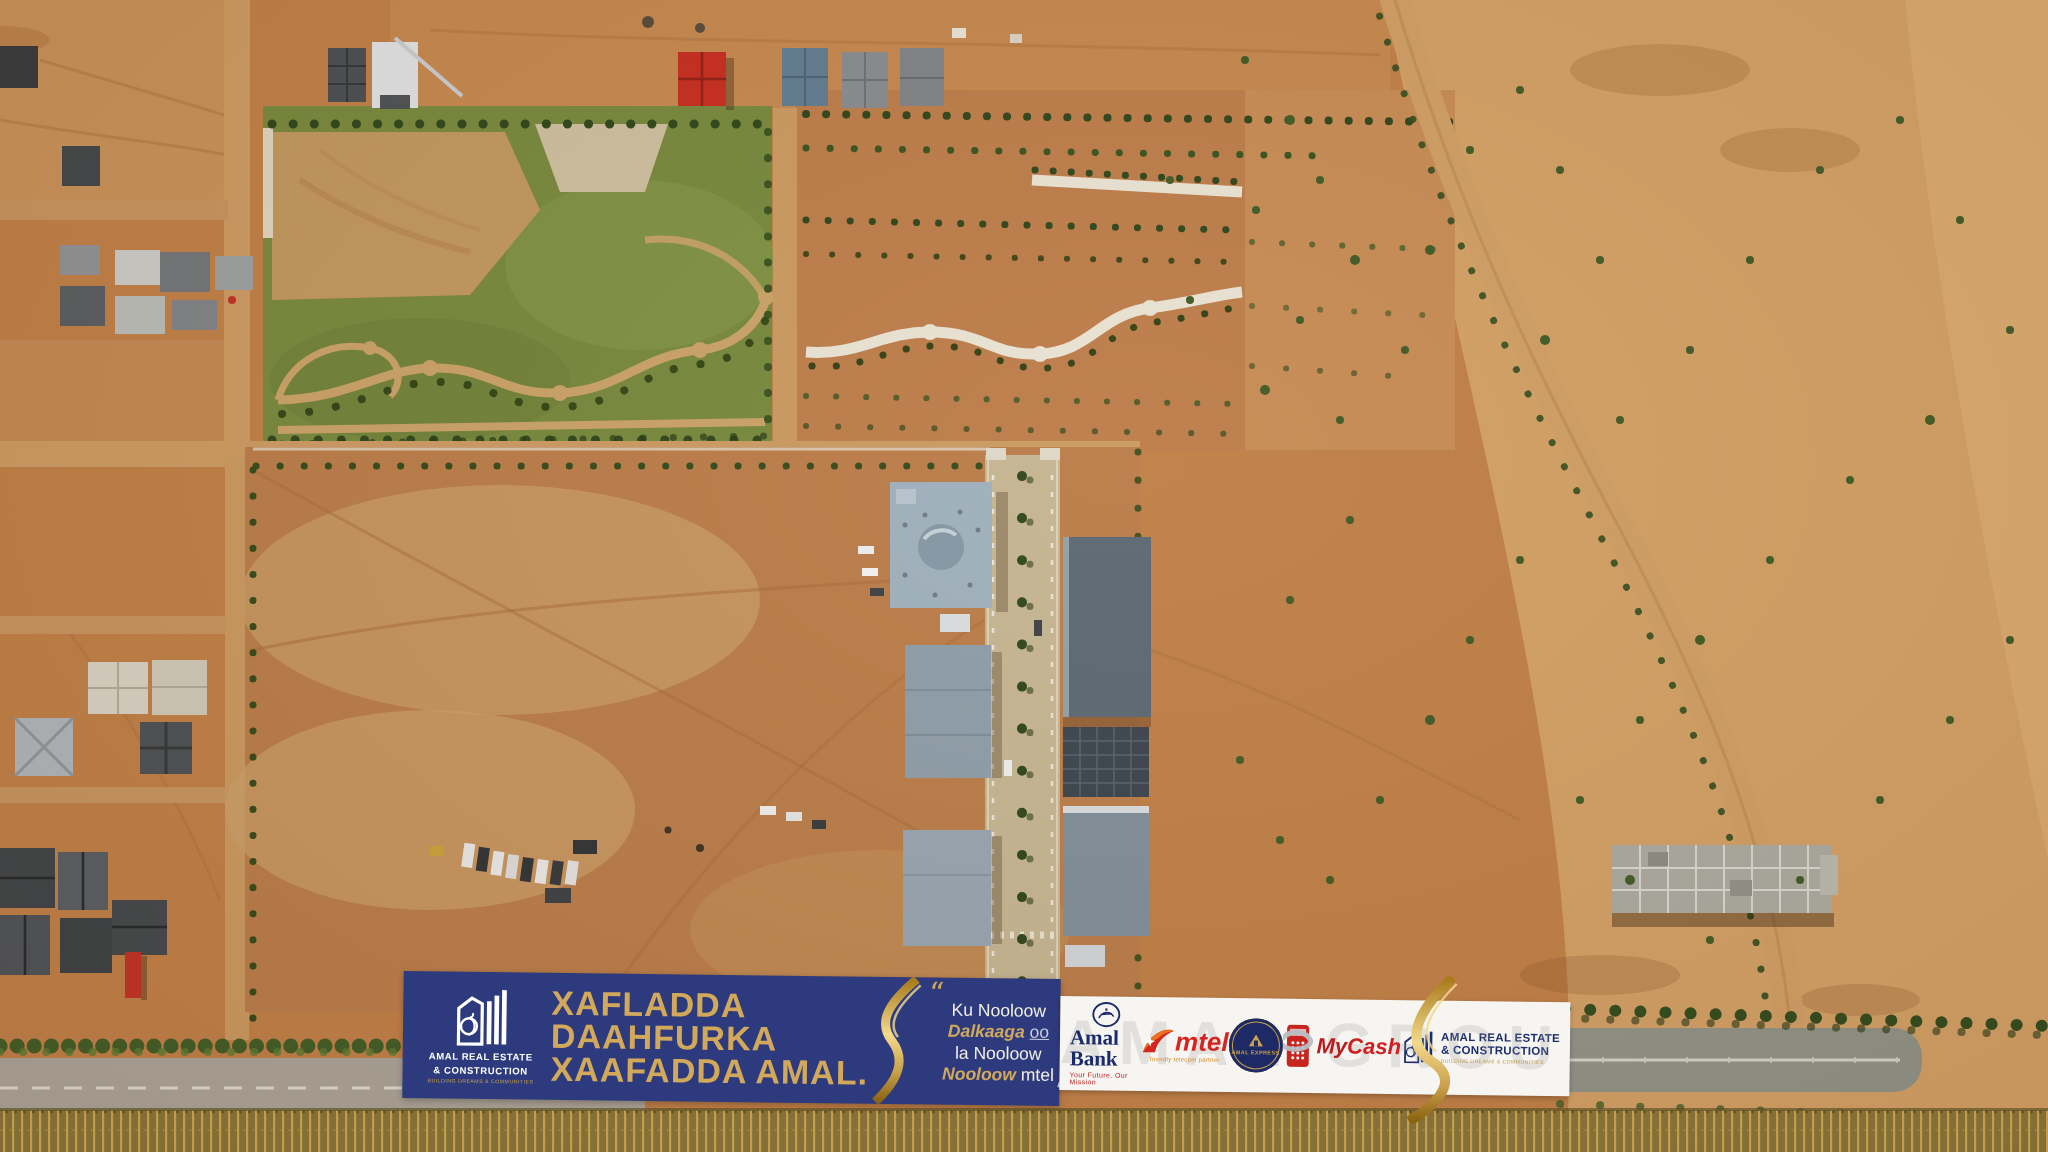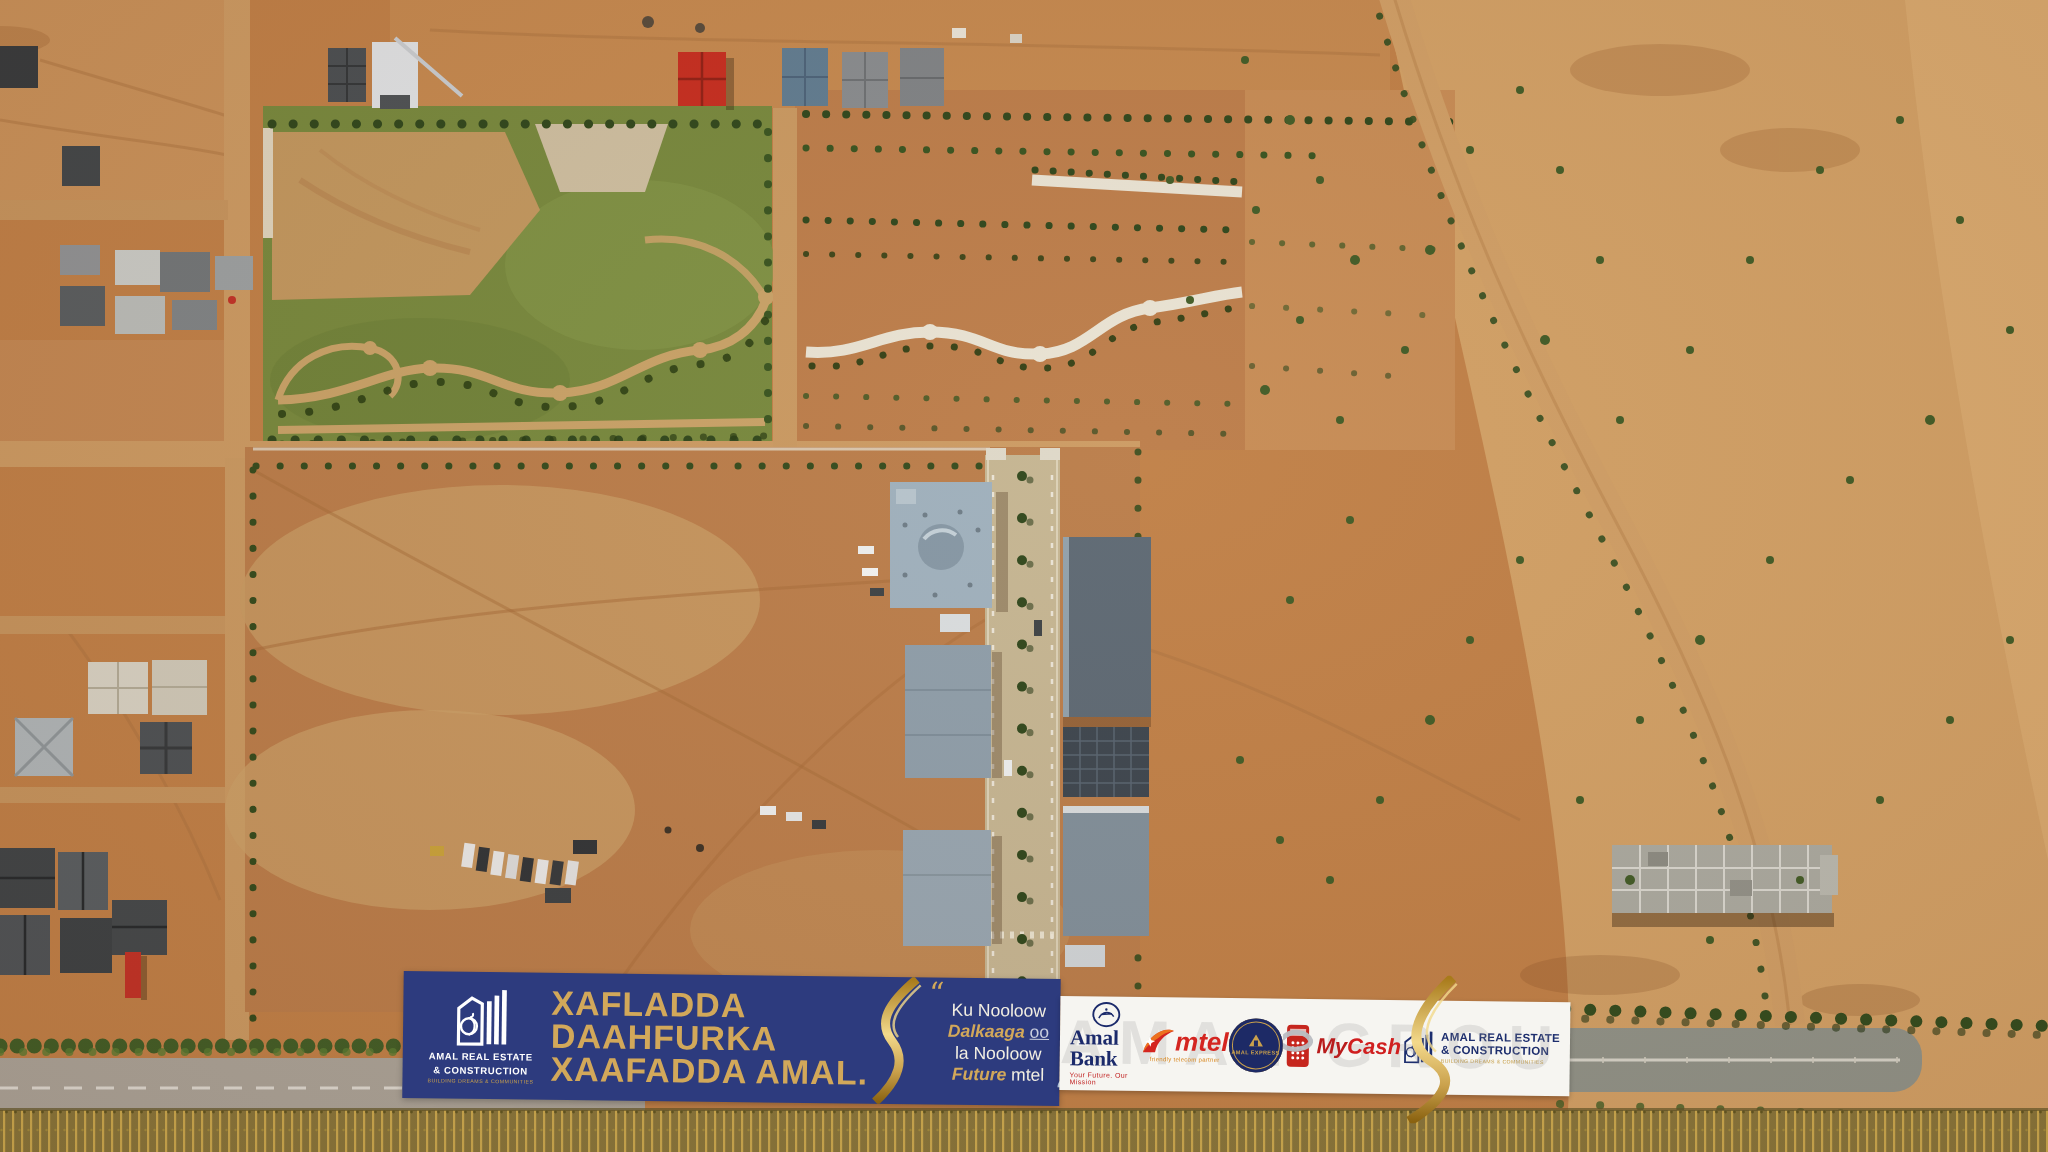--- a/index.html
+++ b/index.html
@@ -460,21 +460,21 @@
     </div>
     <svg class="ribbon1" viewBox="0 0 52 127">
       <path d="M46,2 C16,28 8,46 22,64 C36,82 30,102 6,125" fill="none" stroke="url(#goldrib)" stroke-width="9"></path>
       <path d="M50,8 C24,32 18,48 28,60" fill="none" stroke="#f3d98b" stroke-width="2.5" opacity=".8"></path>
     </svg>
     <div class="quote">
       <span class="qopen">“</span>
       <div>Ku Nooloow</div>
       <div><span class="gold">Dalkaaga</span> <span class="dim">oo</span></div>
       <div>la Nooloow</div>
-      <div><span class="gold">Future</span> <span>mtel</span></div>
+      <div><span class="gold">Nooloow</span> <span>mtel</span></div>
       <span class="qclose">“</span>
     </div>
   </div>
 
   <div class="banner-white">
     <div class="watermark">AMAL GROUP</div>
 
     <div class="sp">
       <svg width="32" height="26" viewBox="0 0 32 28">
         <ellipse cx="16" cy="14" rx="14" ry="12.5" fill="none" stroke="#1b2a6b" stroke-width="2"></ellipse>

